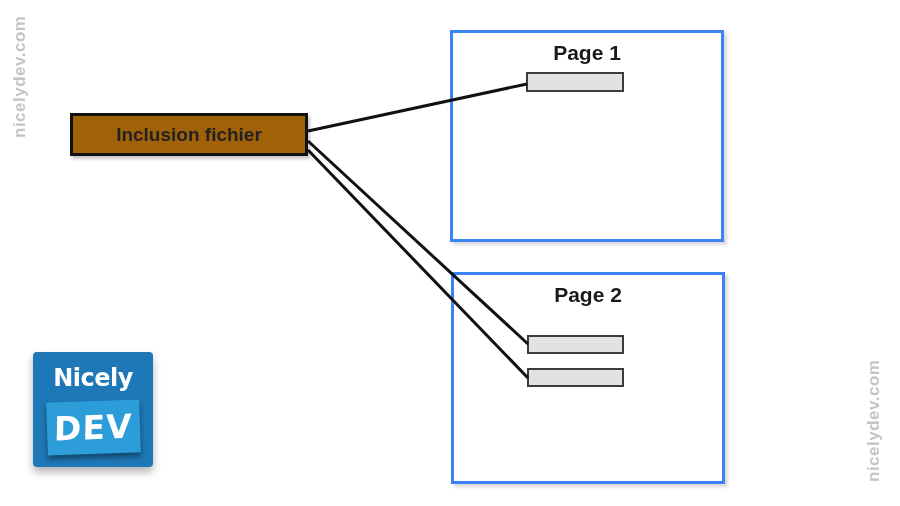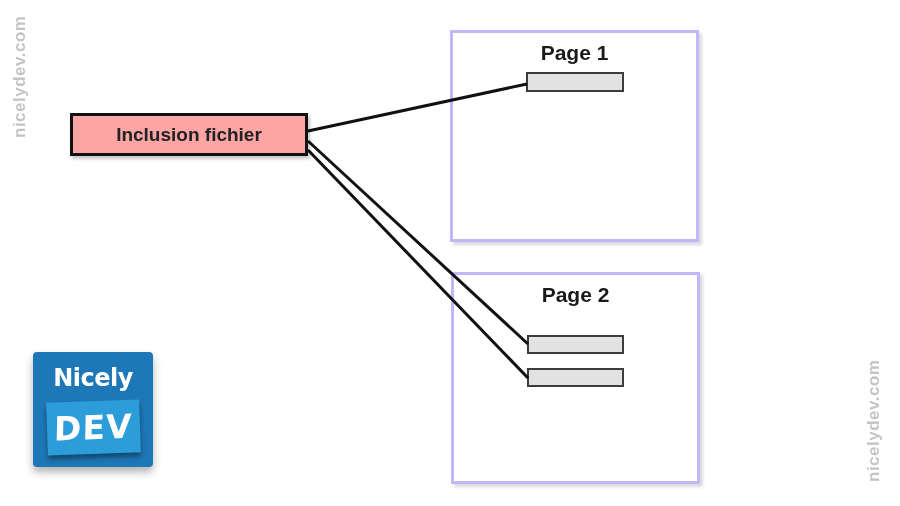--- a/index.html
+++ b/index.html
@@ -39,39 +39,39 @@
     z-index: 2;
     pointer-events: none;
   }
 
   
   .source-box {
     position: absolute;
     left: 70px; top: 113px;
     width: 238px; height: 43px;
     box-sizing: border-box;
-    background: #fca5a5;
+    background: #a16207;
     border: 3px solid #111111;
     box-shadow: 2px 3px 3px rgba(0,0,0,0.22);
     display: flex;
     align-items: center;
     justify-content: center;
     font-size: 19px;
     font-weight: 600;
     color: #222222;
     z-index: 3;
   }
 
   
   .page-box {
     position: absolute;
-    width: 249px; height: 212px;
+    width: 274px; height: 212px;
     box-sizing: border-box;
     background: #ffffff;
-    border: 3px solid #c4b5fd;
+    border: 3px solid #3b82f6;
     box-shadow: 3px 3px 3px rgba(0,0,0,0.15);
     z-index: 1;
   }
   .page-box.page1 { left: 450px; top: 30px; }
   .page-box.page2 { left: 451px; top: 272px; }
   .page-title {
     text-align: center;
     font-size: 21px;
     font-weight: 700;
     color: #1a1a1a;

